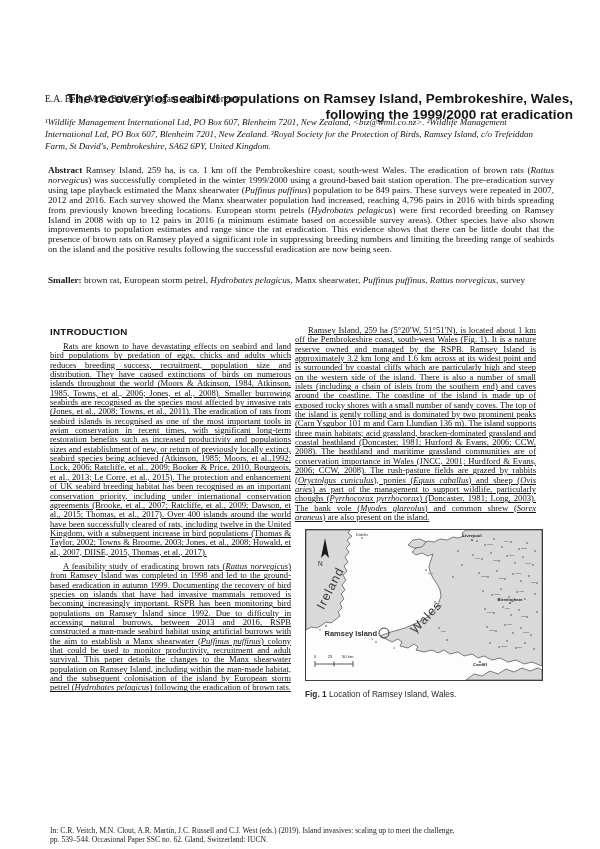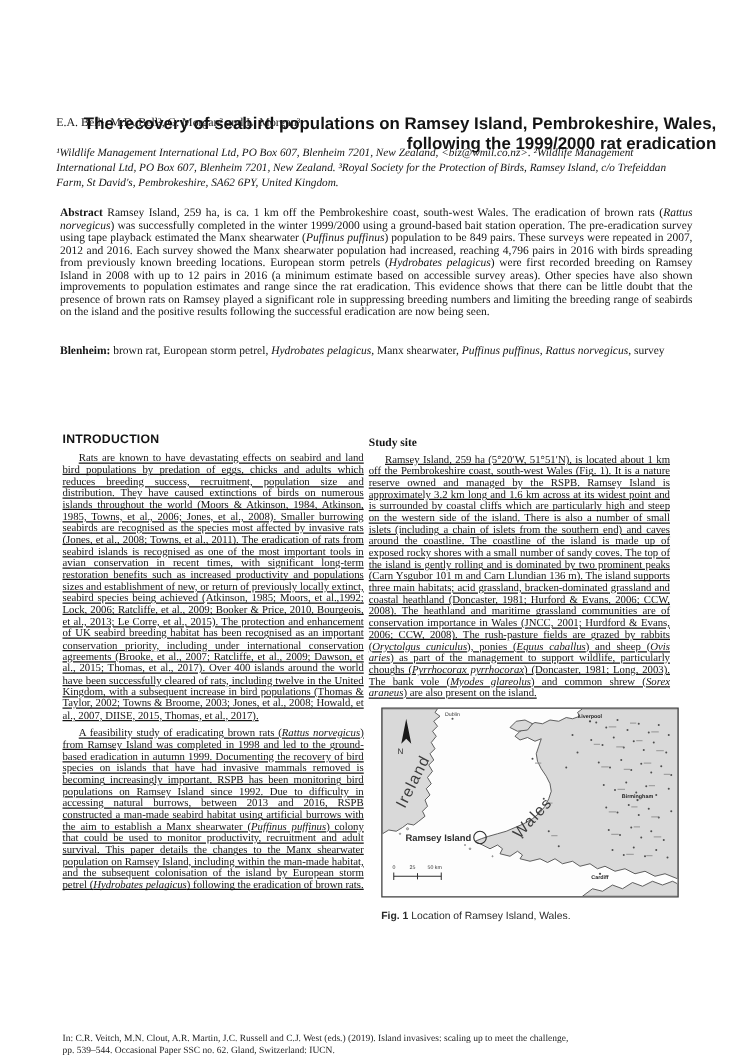--- a/index.html
+++ b/index.html
@@ -13,21 +13,21 @@
     font-family:"Liberation Sans",sans-serif;font-weight:bold;font-size:13.5px;line-height:15.5px;margin-top:34px;}
   .authors{position:absolute;top:94px;left:45px;width:510px;text-align:left;
     font-size:9.5px;}
   .affiliations{position:absolute;top:116px;left:45px;width:510px;text-align:left;
     font-style:italic;font-size:9px;line-height:12px;}
   .abstract{position:absolute;top:166px;left:48px;width:506px;
     font-size:9.2px;line-height:9.9px;text-align:justify;}
   .keywords{position:absolute;top:275px;left:48px;width:506px;
     font-size:9.2px;line-height:10.2px;text-align:justify;}
 
-  .columns{position:absolute;top:346px;left:50px;width:502px;display:flex;gap:4px;}
+  .columns{position:absolute;top:326px;left:50px;width:502px;display:flex;gap:4px;}
   .col{width:241px;}
   .sec-heading{font-family:"Liberation Sans",sans-serif;font-weight:bold;
     font-size:9.8px;margin:0 0 5px 0;letter-spacing:.2px;}
   .sub-heading{font-weight:bold;font-size:9.2px;margin:3px 0 4px 0;}
   .para{font-size:8.6px;line-height:9.35px;text-align:justify;
     text-indent:13px;margin:0 0 5px 0;text-decoration:underline;}
 
   .figure{margin-top:7px;margin-left:10px;width:238px;}
   .mapbox{width:236px;height:150px;border:1px solid #3d3d3d;background:#fdfdfd;}
   .fig-caption{font-family:"Liberation Sans",sans-serif;font-size:8.3px;
@@ -43,31 +43,30 @@
   .map-tiny{font-size:4.2px;fill:#333;}
 </style>
 </head>
 <body>
 
 <div class="page-title">The recovery of seabird populations on Ramsey Island, Pembrokeshire, Wales, following the 1999/2000 rat eradication</div>
 <div class="authors">E.A. Bell¹, M.D. Bell², G. Morgan³ and L. Morgan³</div>
 <div class="affiliations">¹Wildlife Management International Ltd, PO Box 607, Blenheim 7201, New Zealand, &lt;biz@wmil.co.nz&gt;. ²Wildlife Management International Ltd, PO Box 607, Blenheim 7201, New Zealand. ³Royal Society for the Protection of Birds, Ramsey Island, c/o Trefeiddan Farm, St David's, Pembrokeshire, SA62 6PY, United Kingdom.</div>
 
 <div class="abstract"><span class="seg-b">Abstract </span>Ramsey Island, 259 ha, is ca. 1 km off the Pembrokeshire coast, south-west Wales. The eradication of brown rats (<span class="seg-i">Rattus norvegicus</span>) was successfully completed in the winter 1999/2000 using a ground-based bait station operation. The pre-eradication survey using tape playback estimated the Manx shearwater (<span class="seg-i">Puffinus puffinus</span>) population to be 849 pairs. These surveys were repeated in 2007, 2012 and 2016. Each survey showed the Manx shearwater population had increased, reaching 4,796 pairs in 2016 with birds spreading from previously known breeding locations. European storm petrels (<span class="seg-i">Hydrobates pelagicus</span>) were first recorded breeding on Ramsey Island in 2008 with up to 12 pairs in 2016 (a minimum estimate based on accessible survey areas). Other species have also shown improvements to population estimates and range since the rat eradication. This evidence shows that there can be little doubt that the presence of brown rats on Ramsey played a significant role in suppressing breeding numbers and limiting the breeding range of seabirds on the island and the positive results following the successful eradication are now being seen.</div>
-<div class="keywords"><span class="seg-b">Blenheim: </span>brown rat, European storm petrel, <span class="seg-i">Hydrobates pelagicus</span>, Manx shearwater, <span class="seg-i">Puffinus puffinus</span>, <span class="seg-i">Rattus norvegicus</span>, survey</div>
+<div class="keywords"><span class="seg-b">Smaller: </span>brown rat, European storm petrel, <span class="seg-i">Hydrobates pelagicus</span>, Manx shearwater, <span class="seg-i">Puffinus puffinus</span>, <span class="seg-i">Rattus norvegicus</span>, survey</div>
 
 <div class="columns">
   <div class="col">
     <div class="sec-heading">INTRODUCTION</div>
     <div class="para">Rats are known to have devastating effects on seabird and land bird populations by predation of eggs, chicks and adults which reduces breeding success, recruitment, population size and distribution. They have caused extinctions of birds on numerous islands throughout the world (Moors &amp; Atkinson, 1984, Atkinson, 1985, Towns, et al., 2006; Jones, et al., 2008). Smaller burrowing seabirds are recognised as the species most affected by invasive rats (Jones, et al., 2008; Towns, et al., 2011). The eradication of rats from seabird islands is recognised as one of the most important tools in avian conservation in recent times, with significant long-term restoration benefits such as increased productivity and populations sizes and establishment of new, or return of previously locally extinct, seabird species being achieved (Atkinson, 1985; Moors, et al.,1992; Lock, 2006; Ratcliffe, et al., 2009; Booker &amp; Price, 2010, Bourgeois, et al., 2013; Le Corre, et al., 2015). The protection and enhancement of UK seabird breeding habitat has been recognised as an important conservation priority, including under international conservation agreements (Brooke, et al., 2007; Ratcliffe, et al., 2009; Dawson, et al., 2015; Thomas, et al., 2017). Over 400 islands around the world have been successfully cleared of rats, including twelve in the United Kingdom, with a subsequent increase in bird populations (Thomas &amp; Taylor, 2002; Towns &amp; Broome, 2003; Jones, et al., 2008; Howald, et al., 2007, DIISE, 2015, Thomas, et al., 2017).</div>
     <div class="para">A feasibility study of eradicating brown rats (<span class="seg-i">Rattus norvegicus</span>) from Ramsey Island was completed in 1998 and led to the ground-based eradication in autumn 1999. Documenting the recovery of bird species on islands that have had invasive mammals removed is becoming increasingly important. RSPB has been monitoring bird populations on Ramsey Island since 1992. Due to difficulty in accessing natural burrows, between 2013 and 2016, RSPB constructed a man-made seabird habitat using artificial burrows with the aim to establish a Manx shearwater (<span class="seg-i">Puffinus puffinus</span>) colony that could be used to monitor productivity, recruitment and adult survival. This paper details the changes to the Manx shearwater population on Ramsey Island, including within the man-made habitat, and the subsequent colonisation of the island by European storm petrel (<span class="seg-i">Hydrobates pelagicus</span>) following the eradication of brown rats.</div>
   </div>
 
   <div class="col">
-    <div class="sub-heading">Study site</div>
     <div class="para">Ramsey Island, 259 ha (5°20′W, 51°51′N), is located about 1 km off the Pembrokeshire coast, south-west Wales (Fig. 1). It is a nature reserve owned and managed by the RSPB. Ramsey Island is approximately 3.2 km long and 1.6 km across at its widest point and is surrounded by coastal cliffs which are particularly high and steep on the western side of the island. There is also a number of small islets (including a chain of islets from the southern end) and caves around the coastline. The coastline of the island is made up of exposed rocky shores with a small number of sandy coves. The top of the island is gently rolling and is dominated by two prominent peaks (Carn Ysgubor 101 m and Carn Llundian 136 m). The island supports three main habitats; acid grassland, bracken-dominated grassland and coastal heathland (Doncaster, 1981; Hurford &amp; Evans, 2006; CCW, 2008). The heathland and maritime grassland communities are of conservation importance in Wales (JNCC, 2001; Hurdford &amp; Evans, 2006; CCW, 2008). The rush-pasture fields are grazed by rabbits (<span class="seg-i">Oryctolgus cuniculus</span>), ponies (<span class="seg-i">Equus caballus</span>) and sheep (<span class="seg-i">Ovis aries</span>) as part of the management to support wildlife, particularly choughs (<span class="seg-i">Pyrrhocorax pyrrhocorax</span>) (Doncaster, 1981; Long, 2003). The bank vole (<span class="seg-i">Myodes glareolus</span>) and common shrew (<span class="seg-i">Sorex araneus</span>) are also present on the island.</div>
 
     <div class="figure">
       <svg class="mapbox" viewBox="0 0 236 150" xmlns="http://www.w3.org/2000/svg">
 
         <path class="coast" d="M0,0 L44,0 L42,3 L46,6 L41,10 L44,14 L40,18 L43,22 L39,27 L42,32 L38,36 L41,41 L37,45 L40,50 L36,55 L39,60 L35,64 L38,69 L34,73 L36,78 L32,82 L34,86 L29,90 L25,93 L20,92 L16,95 L11,98 L5,97 L0,100 Z" fill="#d9d9d9"></path>
 
         <path class="coast" d="M236,0 L160,0 L156,3 L158,6 L152,8 L147,7 L141,10 L134,9 L128,12 L122,11 L116,14 L110,18 L106,22 L110,25 L116,23 L122,26 L127,24 L125,30 L123,36 L124,42 L127,48 L131,54 L134,60 L135,66 L133,72 L130,78 L126,83 L120,88 L113,92 L106,95 L99,98 L92,100 L85,102 L79,104 L74,106 L80,109 L86,112 L92,109 L96,112 L94,116 L102,118 L108,114 L112,117 L110,120 L118,122 L126,120 L132,123 L138,120 L144,124 L152,122 L158,126 L166,124 L172,128 L178,126 L186,130 L194,128 L202,132 L210,130 L218,134 L226,132 L236,136 Z" fill="#d9d9d9"></path>
 
         <path class="coast" d="M102,15 L107,10 L114,9 L120,12 L116,17 L108,18 Z" fill="#d9d9d9"></path>

